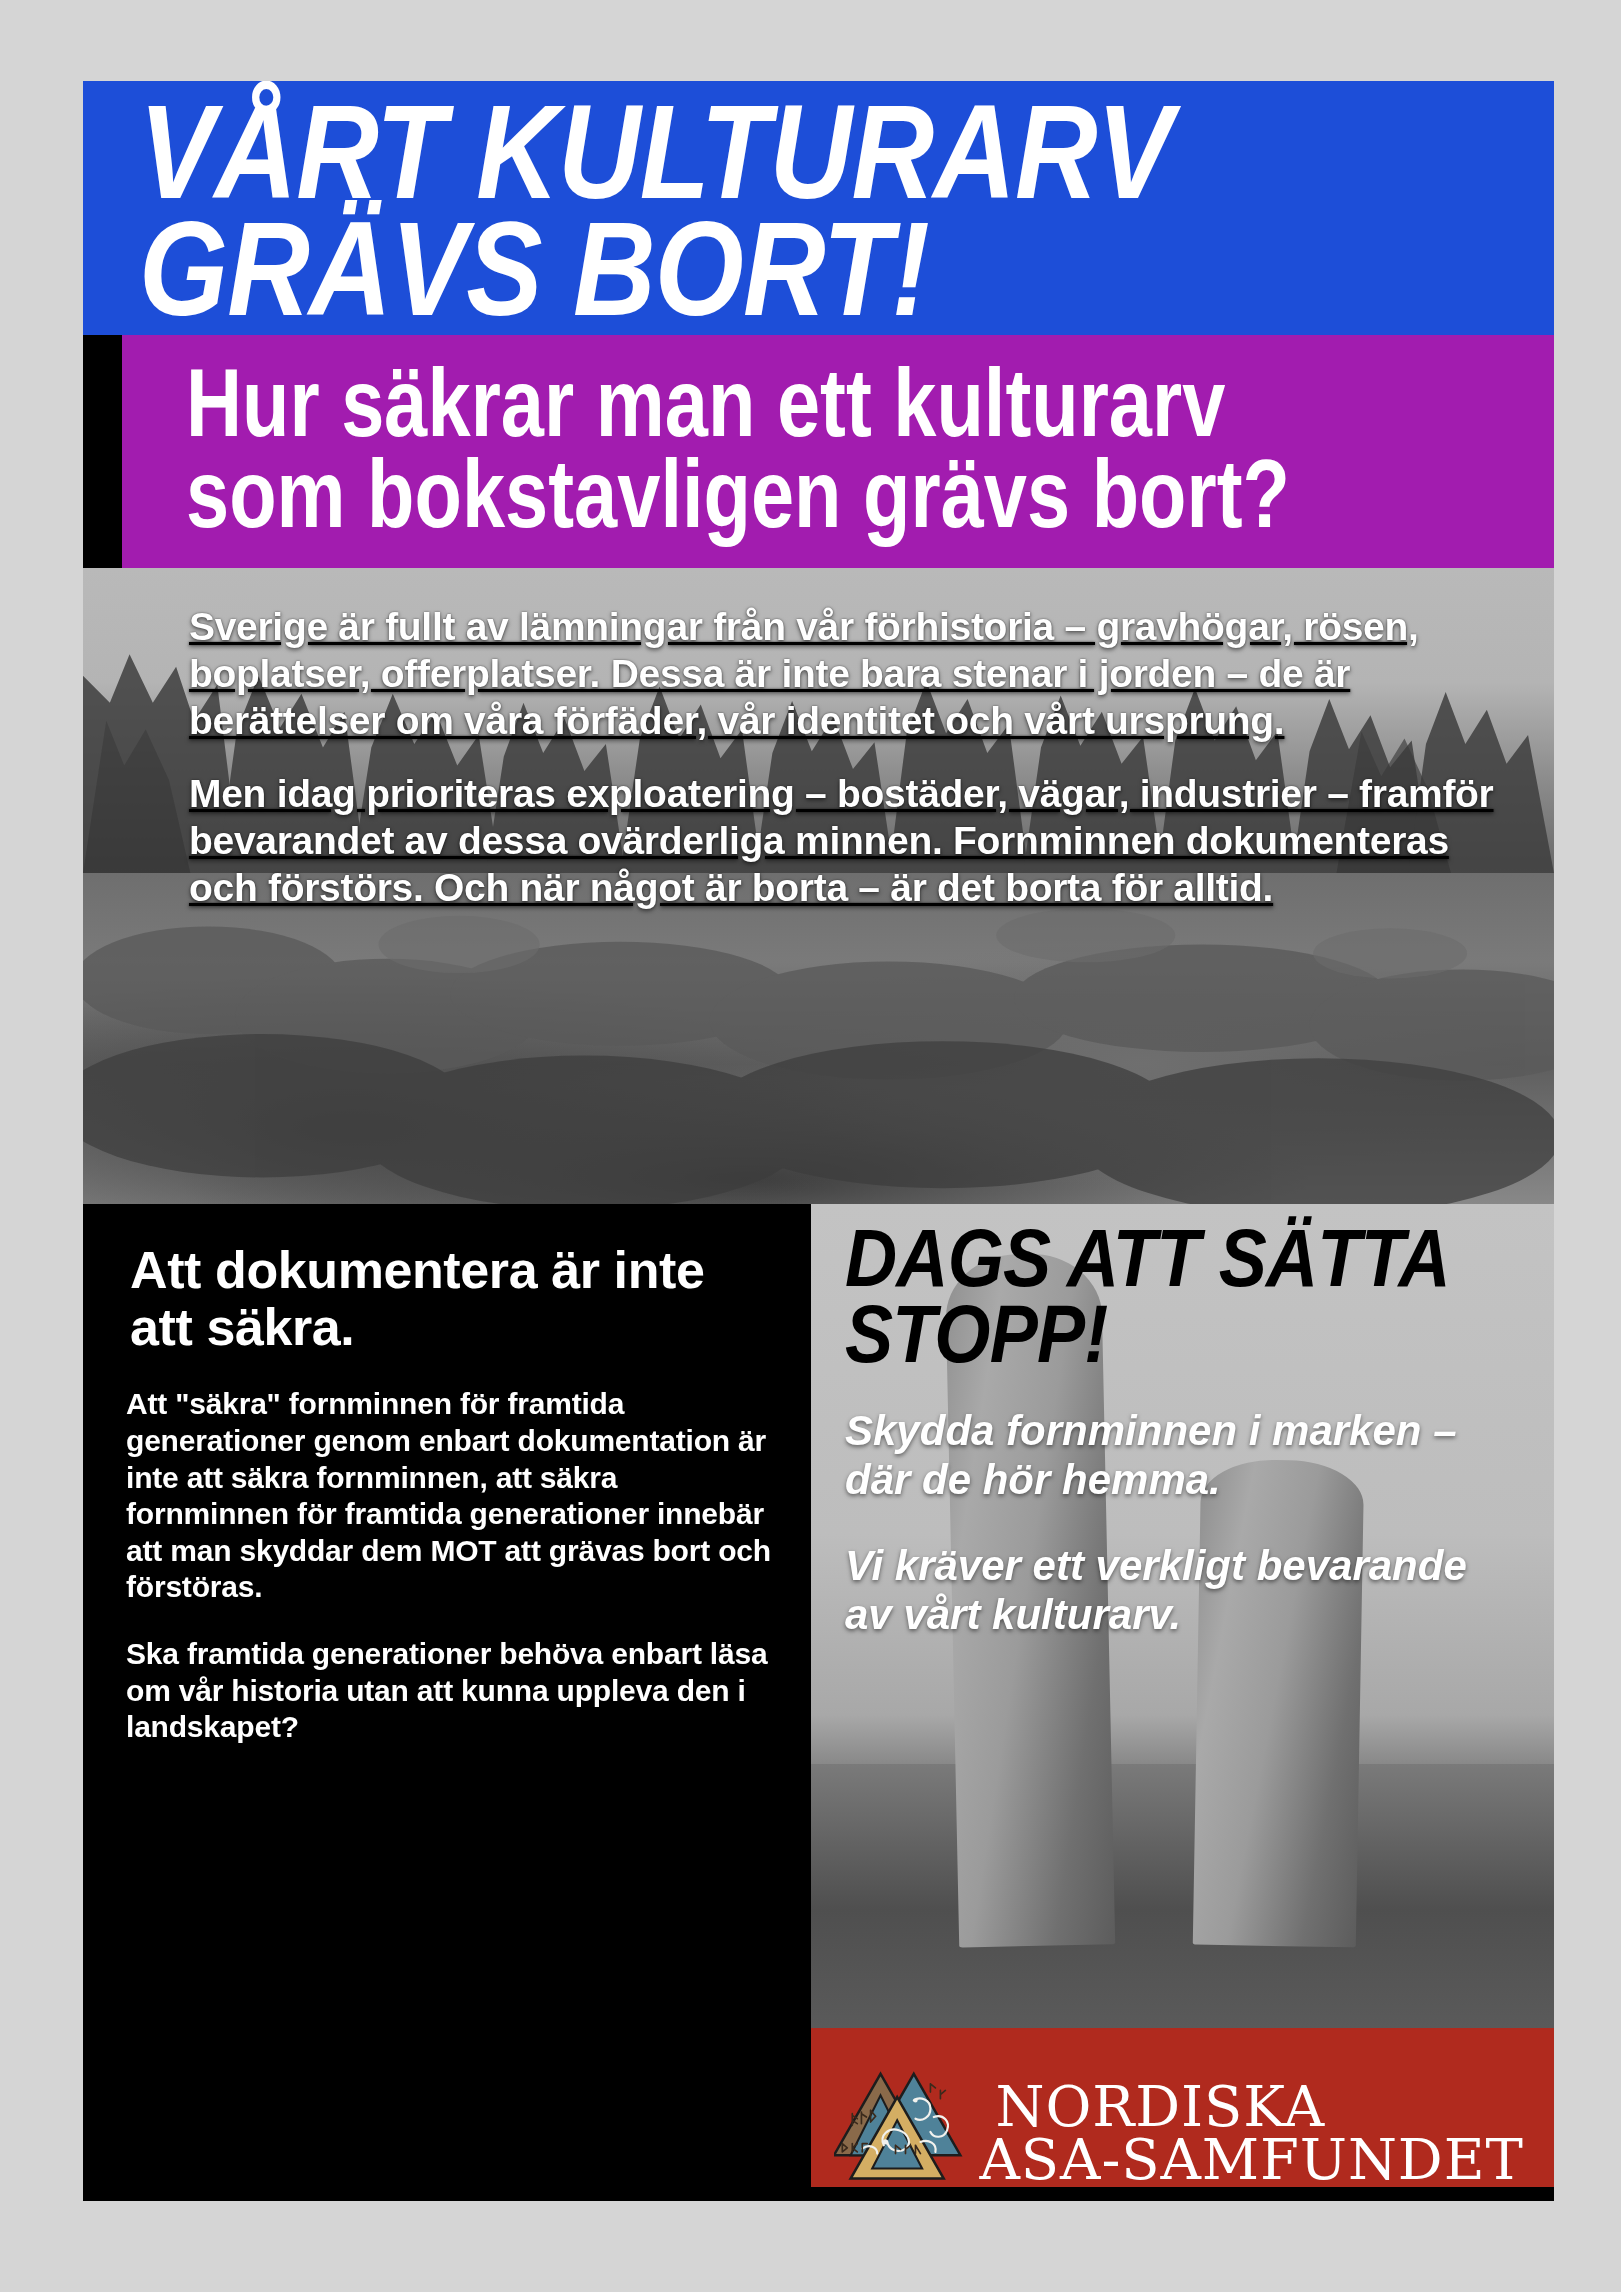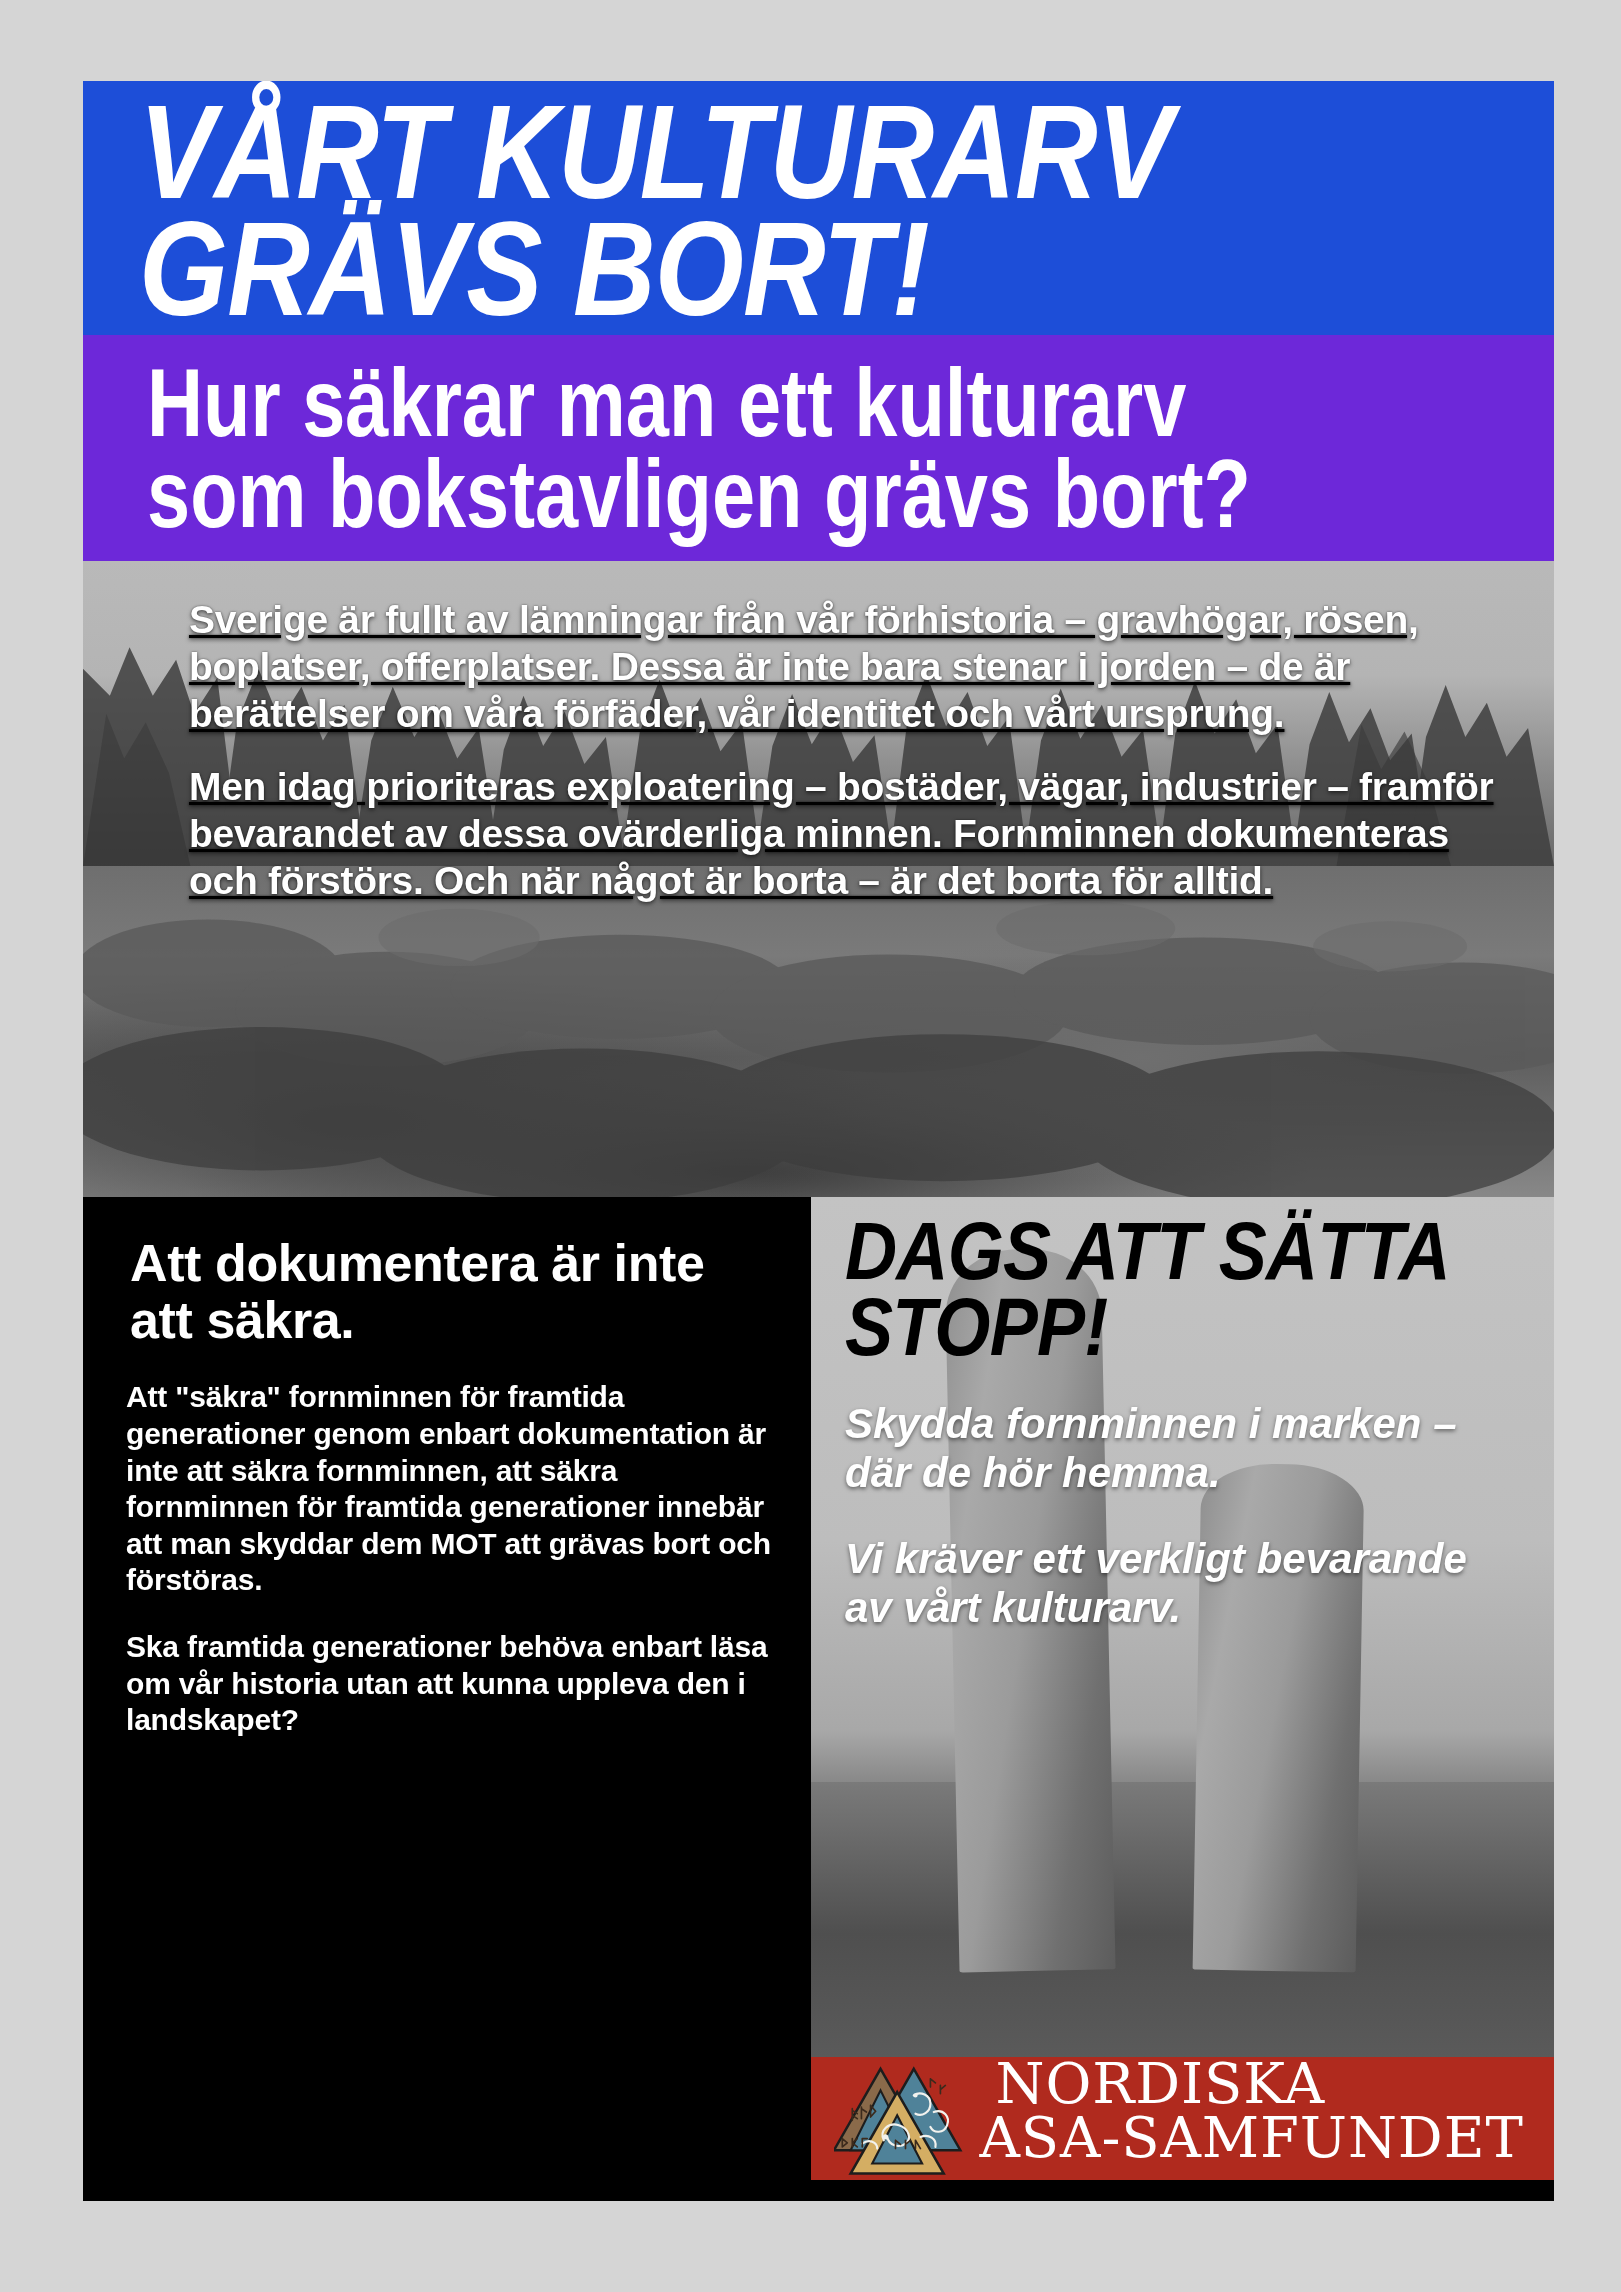--- a/index.html
+++ b/index.html
@@ -34,22 +34,23 @@
     white-space:nowrap;
     transform:scaleX(0.86);
     transform-origin:left center;
     margin-left:56px;
   }
   .hdr-l1{font-size:133px;}
   .hdr-l2{font-size:133px;margin-top:5.4px;}
 
   
   .sub{
-    background:#6d28d9;
-    padding:23px 0 23px 0;
+    background:#a21caf;
+    padding:23px 0 30px 0;
+    margin-left:39px;
   }
   .sub-l1,.sub-l2{
     color:#fff;
     font-family:"Liberation Sans Narrow","Liberation Sans",sans-serif;
     font-weight:bold;
     line-height:0.92;
     white-space:nowrap;
     transform:scaleX(0.80);
     transform-origin:left center;
     margin-left:64px;
@@ -172,23 +173,23 @@
     font-weight:bold;
     font-size:42px;
     line-height:1.16;
     margin:0 0 38px 0;
     text-shadow:0 1.8px 4.5px rgba(0,0,0,.5);
   }
 
   
   .footer{
     background:#b02a1e;
-    height:123px;
+    height:159px;
     display:flex;
-    align-items:flex-start;
+    align-items:flex-end;
     padding-left:23px;
     box-sizing:border-box;
   }
   .valknut{width:133px;height:125px;flex:none;}
   .brand{
     margin-left:12.5px;
     color:#fff;
     font-family:"DejaVu Serif", serif;
     font-weight:normal;
     line-height:0.96;

